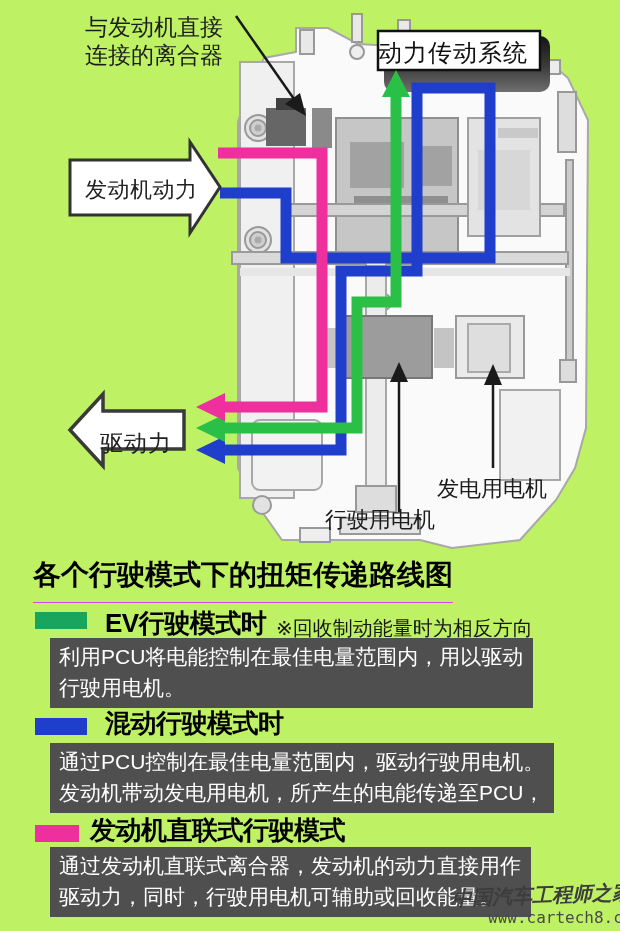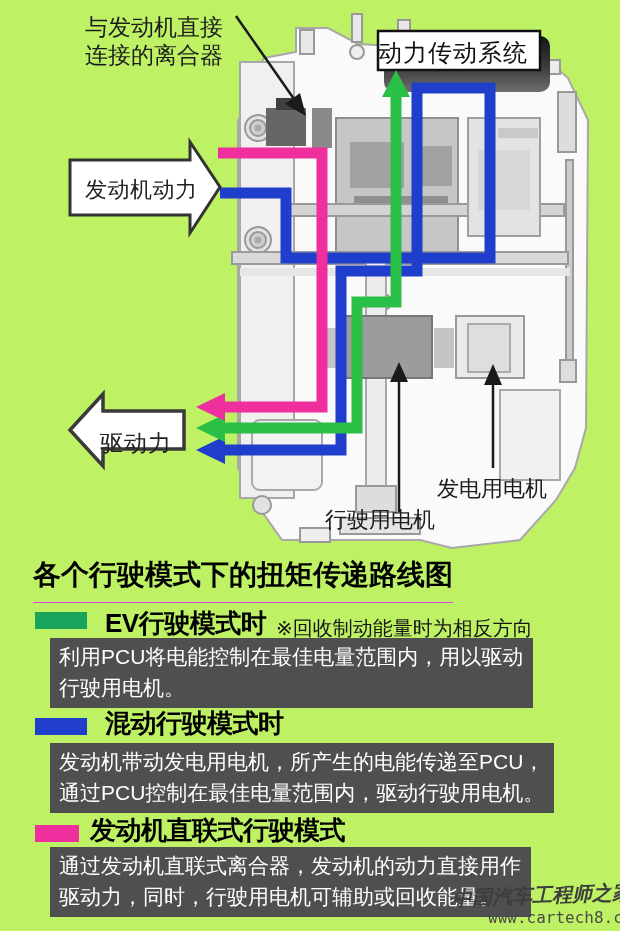--- a/index.html
+++ b/index.html
@@ -137,22 +137,22 @@
   <div class="abs mode-head" style="left:105px;top:606px;">EV行驶模式时</div>
   <div class="abs mode-note" style="left:267px;top:615px;margin-left:9px;">※回收制动能量时为相反方向</div>
   <div class="descbox" style="left:50px;top:638px;">
     <div>利用PCU将电能控制在最佳电量范围内，用以驱动</div>
     <div>行驶用电机。</div>
   </div>
 
   <div class="swatch" style="left:35px;top:718px;width:52px;background:#1e3ecb;"></div>
   <div class="abs mode-head" style="left:105px;top:706px;">混动行驶模式时</div>
   <div class="descbox" style="left:50px;top:743px;">
+    <div>通过PCU控制在最佳电量范围内，驱动行驶用电机。</div>
     <div>发动机带动发电用电机，所产生的电能传递至PCU，</div>
-    <div>通过PCU控制在最佳电量范围内，驱动行驶用电机。</div>
   </div>
 
   <div class="swatch" style="left:35px;top:825px;width:44px;background:#ee2f9d;"></div>
   <div class="abs mode-head" style="left:90px;top:813px;">发动机直联式行驶模式</div>
   <div class="descbox" style="left:50px;top:847px;">
     <div>通过发动机直联式离合器，发动机的动力直接用作</div>
     <div>驱动力，同时，行驶用电机可辅助或回收能量。</div>
   </div>
 
   <div class="abs wm1" style="left:452px;top:882px;">中国汽车工程师之家</div>

